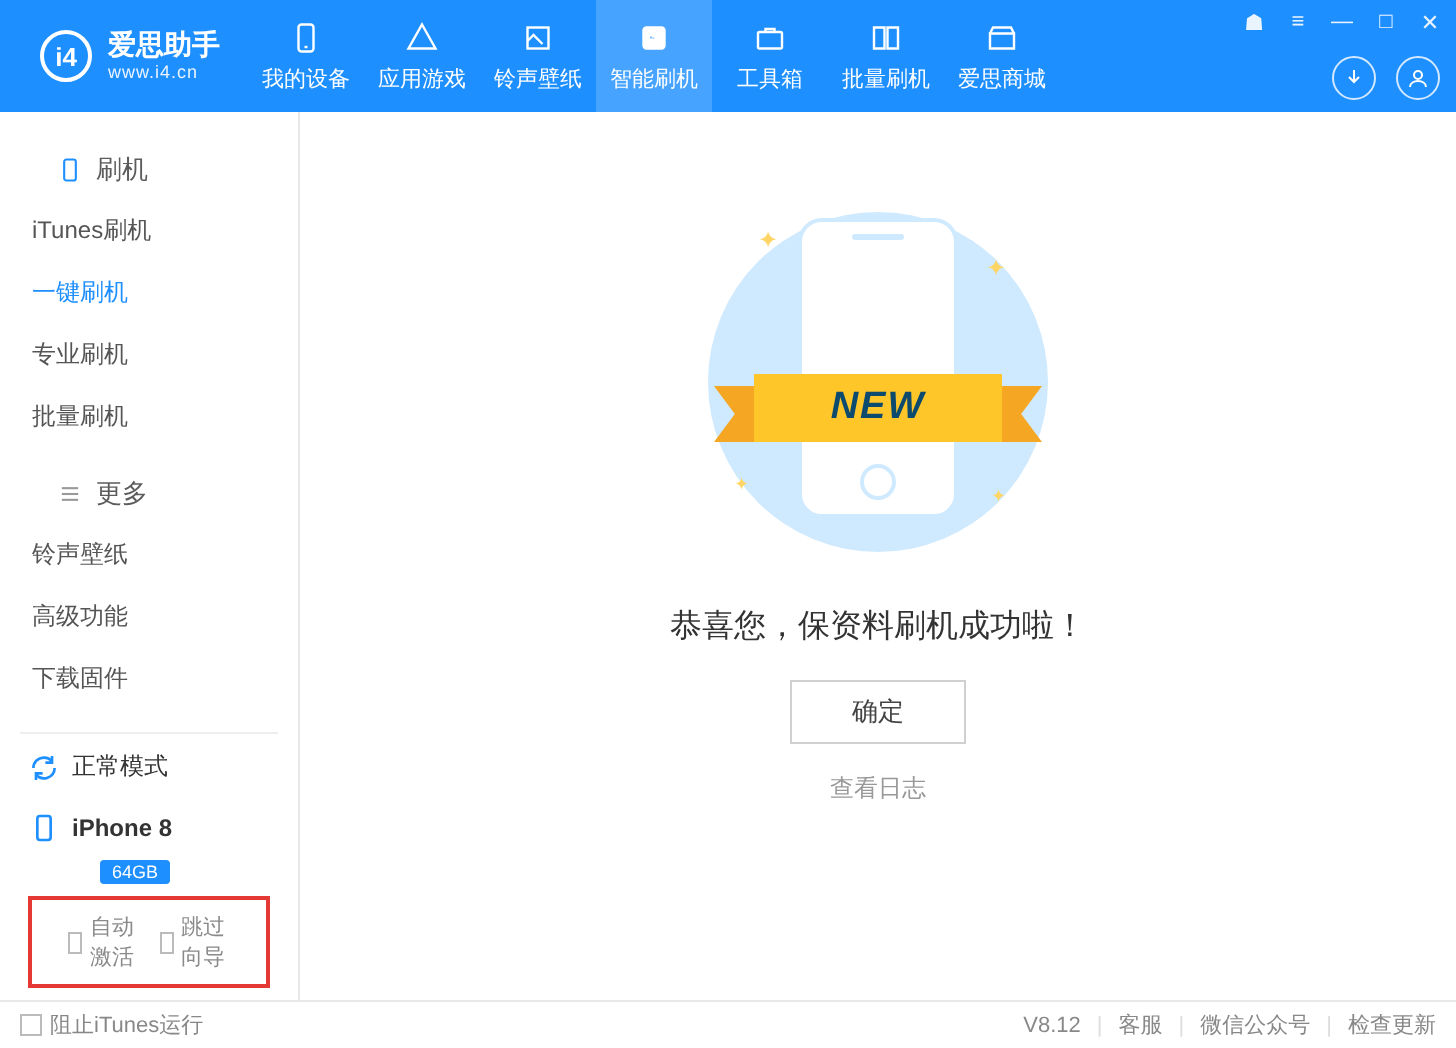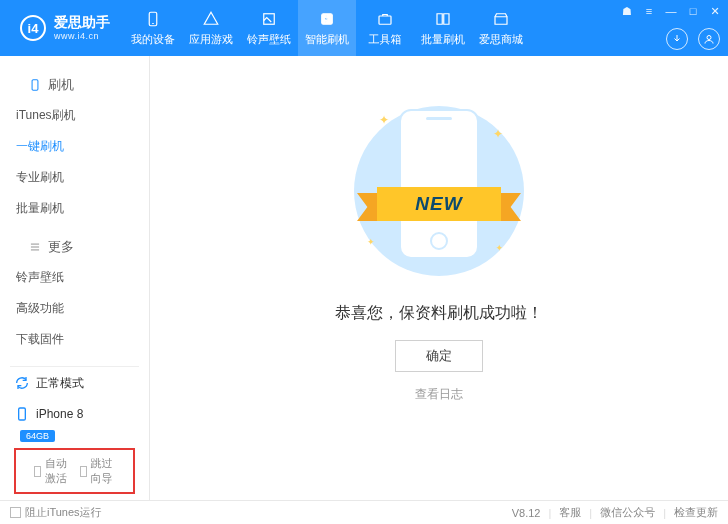--- a/index.html
+++ b/index.html
@@ -30,26 +30,26 @@
   .body { display: flex; height: calc(524px - 56px - 24px); }
   .sidebar { width: 150px; border-right: 1px solid #e8e8e8; display: flex; flex-direction: column; padding-top: 10px; }
   .side-section { padding: 4px 0; }
   .side-head { display: flex; align-items: center; gap: 6px; padding: 6px 28px; color: #5c5c5c; font-size: 13px; }
   .side-head svg { width: 14px; height: 14px; stroke: #1e8fff; fill: none; stroke-width: 1.8; }
   .side-head.more svg { stroke: #999; }
   .side-item { padding: 7px 0 7px 16px; font-size: 12px; color: #555; cursor: pointer; }
   .side-item.active { color: #1e8fff; }
 
   .side-bottom { margin-top: auto; padding: 6px 10px 0 10px; }
-  .mode-row { display: flex; align-items: flex-start; gap: 6px; padding: 8px 4px; border-top: 1px solid #eee; }
+  .mode-row { display: flex; align-items: center; gap: 6px; padding: 8px 4px; border-top: 1px solid #eee; }
   .mode-row svg { width: 16px; height: 16px; }
   .mode-label { font-size: 12px; color: #333; }
   .device-row { display: flex; align-items: center; gap: 6px; padding: 6px 4px; }
   .device-row svg { width: 16px; height: 16px; }
-  .storage-badge { background: #1e8fff; color: #fff; border-radius: 2px; font-size: 9px; padding: 1px 6px; margin-left: 10px; margin-top: 2px; display: inline-block; }
+  .storage-badge { background: #1e8fff; color: #fff; border-radius: 2px; font-size: 9px; padding: 1px 6px; margin-left: 40px; margin-top: 2px; display: inline-block; }
   .checkrow-box { border: 2px solid #e53935; margin: 6px 4px 6px 4px; padding: 6px 18px; display: flex; gap: 10px; }
   .chk { display: flex; align-items: center; gap: 4px; color: #8a8a8a; font-size: 11px; cursor: pointer; }
   .chk-box { width: 11px; height: 11px; border: 1px solid #bbb; display: inline-block; }
 
   
   .main { flex: 1; position: relative; display: flex; flex-direction: column; align-items: center; justify-content: center; padding-bottom: 40px; }
   .illus { width: 180px; height: 180px; position: relative; display: flex; align-items: center; justify-content: center; margin-top: -12px; }
   .blue-circle { position: absolute; width: 170px; height: 170px; background: #cfeaff; border-radius: 50%; }
   .phone { position: absolute; width: 80px; height: 150px; border: 2px solid #cfeaff; background: #fff; border-radius: 12px; top: 8px; }
   .phone::before { content: ""; position: absolute; top: 6px; left: 50%; transform: translateX(-50%); width: 26px; height: 3px; background: #cfeaff; border-radius: 2px; }
@@ -204,21 +204,21 @@
             <path d="M4 12a8 8 0 0 1 14-5M20 12a8 8 0 0 1-14 5" stroke="#1e8fff" fill="none" stroke-width="2"></path>
             <path d="M18 3v5h-5M6 21v-5h5" stroke="#1e8fff" fill="none" stroke-width="2"></path>
           </svg>
         <span class="mode-label">正常模式</span>
       </div>
       <div>
         <div class="device-row">
           <svg viewBox="0 0 24 24">
               <rect x="7" y="3" width="10" height="18" rx="2" stroke="#1e8fff" fill="none" stroke-width="2"></rect>
             </svg>
-          <span style="font-weight:normal;color:#333">iPhone 8</span>
+          <span style="font-weight:bold;color:#333">iPhone 8</span>
         </div>
         <span class="storage-badge">64GB</span>
       </div>
       <div class="checkrow-box">
         <label class="chk">
             <span class="chk-box"></span>
             <span>自动激活</span>
           </label>
         <label class="chk">
             <span class="chk-box"></span>

